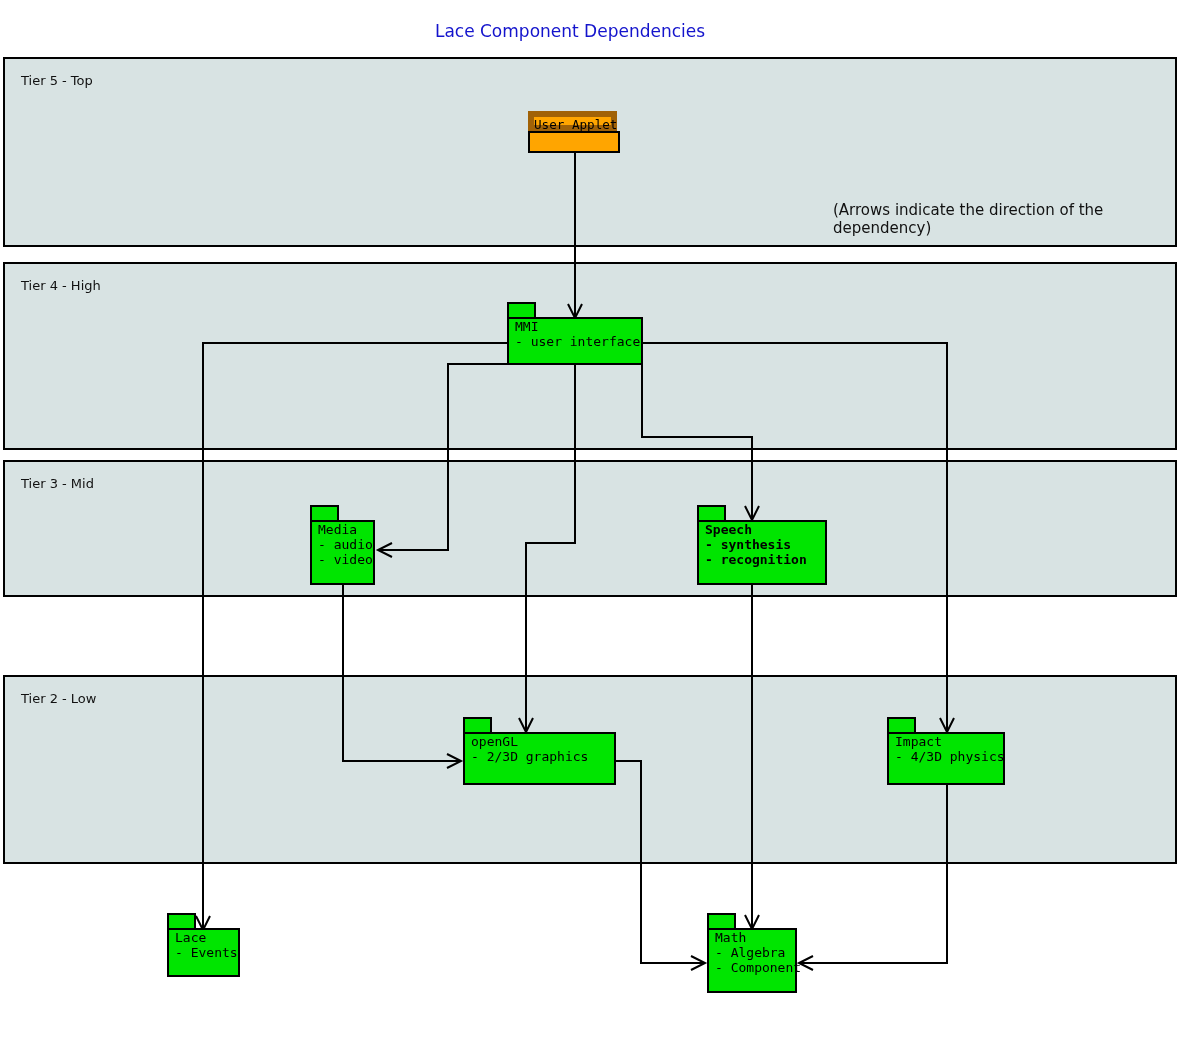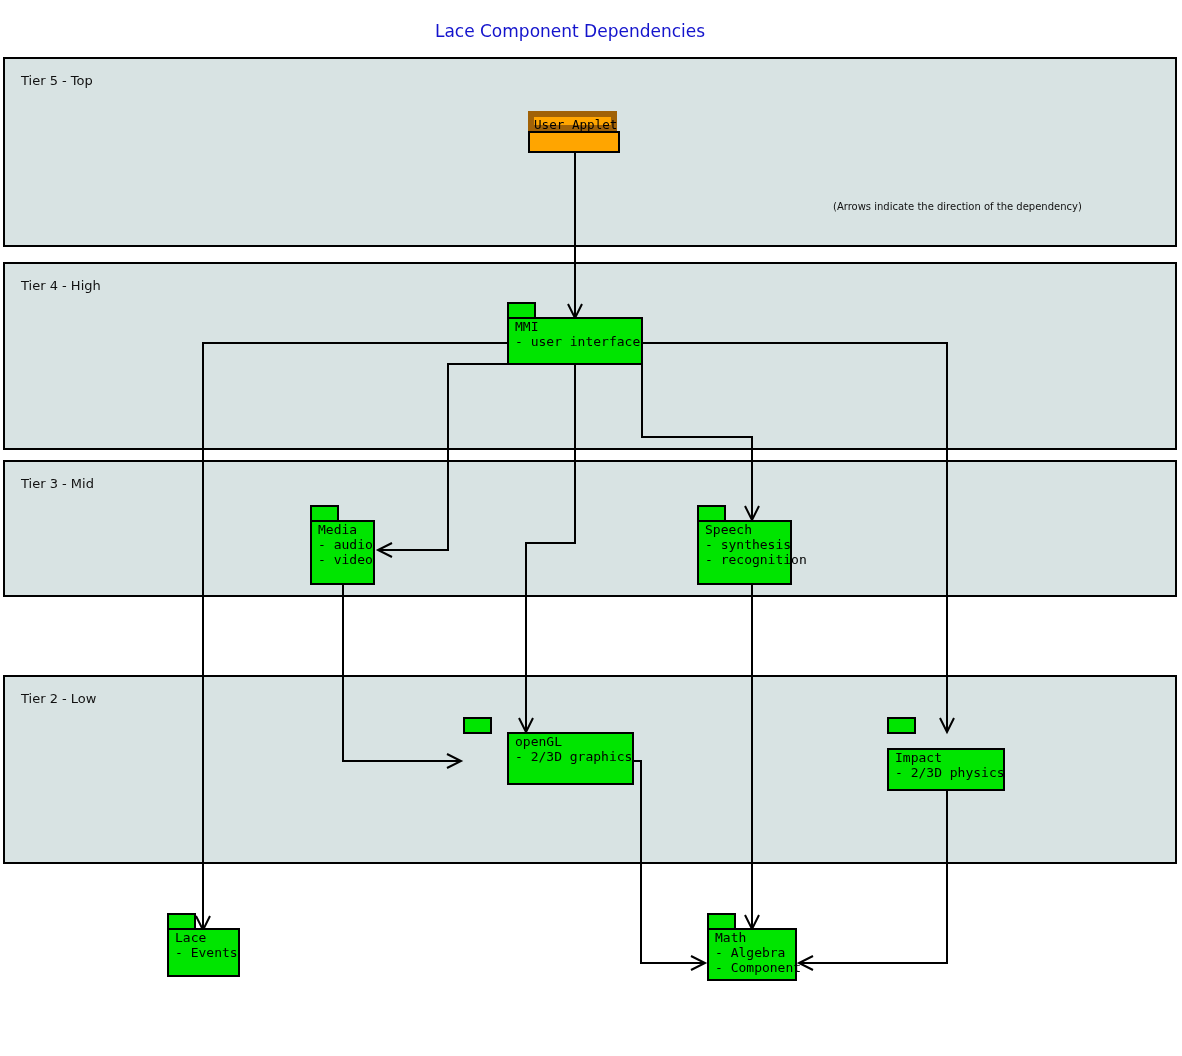--- a/index.html
+++ b/index.html
@@ -13,21 +13,21 @@
     font-size:17px; color:var(--title-color,#1414cc);
   }
   .tier {
     position:absolute; left:3px; width:1174px;
     background:var(--tier-fill,#d8e3e3); border:2px solid #000;
   }
   .tier-label {
     position:absolute; left:16px; top:14px; font-size:13px; color:#111;
   }
   .annotation {
-    position:absolute; left:833px; top:201px; font-size:10px; color:#111;
+    position:absolute; left:833px; top:201px; font-size:15px; color:#111;
   }
   svg.edges { position:absolute; left:0; top:0; z-index:2; pointer-events:none; }
   svg.edges polyline { fill:none; stroke:#000; stroke-width:2; }
   .folder { position:absolute; z-index:3; }
   .folder .tab {
     position:absolute; left:0; top:0; width:29px; height:17px;
     background:var(--node-green,#00e500); border:2px solid #000;
   }
   .folder .fbody {
     position:absolute; left:0; top:15px;
@@ -120,53 +120,53 @@
     <div class="tab"></div>
     <div class="fbody" style="width:65px;height:65px;">
       <div>Media</div>
       <div>- audio</div>
       <div>- video</div>
     </div>
   </div>
 
   <div class="folder" style="left:697px;top:505px;">
     <div class="tab"></div>
-    <div class="fbody" style="width:95px;height:65px;">
+    <div class="fbody" style="width:130px;height:65px;font-weight:bold;">
       <div>Speech</div>
       <div>- synthesis</div>
       <div>- recognition</div>
     </div>
   </div>
 
   <div class="folder" style="left:463px;top:717px;">
     <div class="tab"></div>
-    <div class="fbody" style="width:127px;height:53px;margin-left:44px;">
+    <div class="fbody" style="width:153px;height:53px;">
       <div>openGL</div>
       <div>- 2/3D graphics</div>
     </div>
   </div>
 
   <div class="folder" style="left:887px;top:717px;">
     <div class="tab"></div>
-    <div class="fbody" style="width:118px;height:43px;margin-top:16px;">
+    <div class="fbody" style="width:118px;height:53px;">
       <div>Impact</div>
-      <div>- 2/3D physics</div>
+      <div>- 4/3D physics</div>
     </div>
   </div>
 
   <div class="folder" style="left:167px;top:913px;">
     <div class="tab"></div>
     <div class="fbody" style="width:73px;height:49px;">
       <div>Lace</div>
       <div>- Events</div>
     </div>
   </div>
 
   <div class="folder" style="left:707px;top:913px;">
     <div class="tab"></div>
-    <div class="fbody" style="width:90px;height:53px;">
+    <div class="fbody" style="width:90px;height:65px;">
       <div>Math</div>
       <div>- Algebra</div>
       <div>- Component</div>
     </div>
   </div>
 
 </div>
 
 </body></html>

